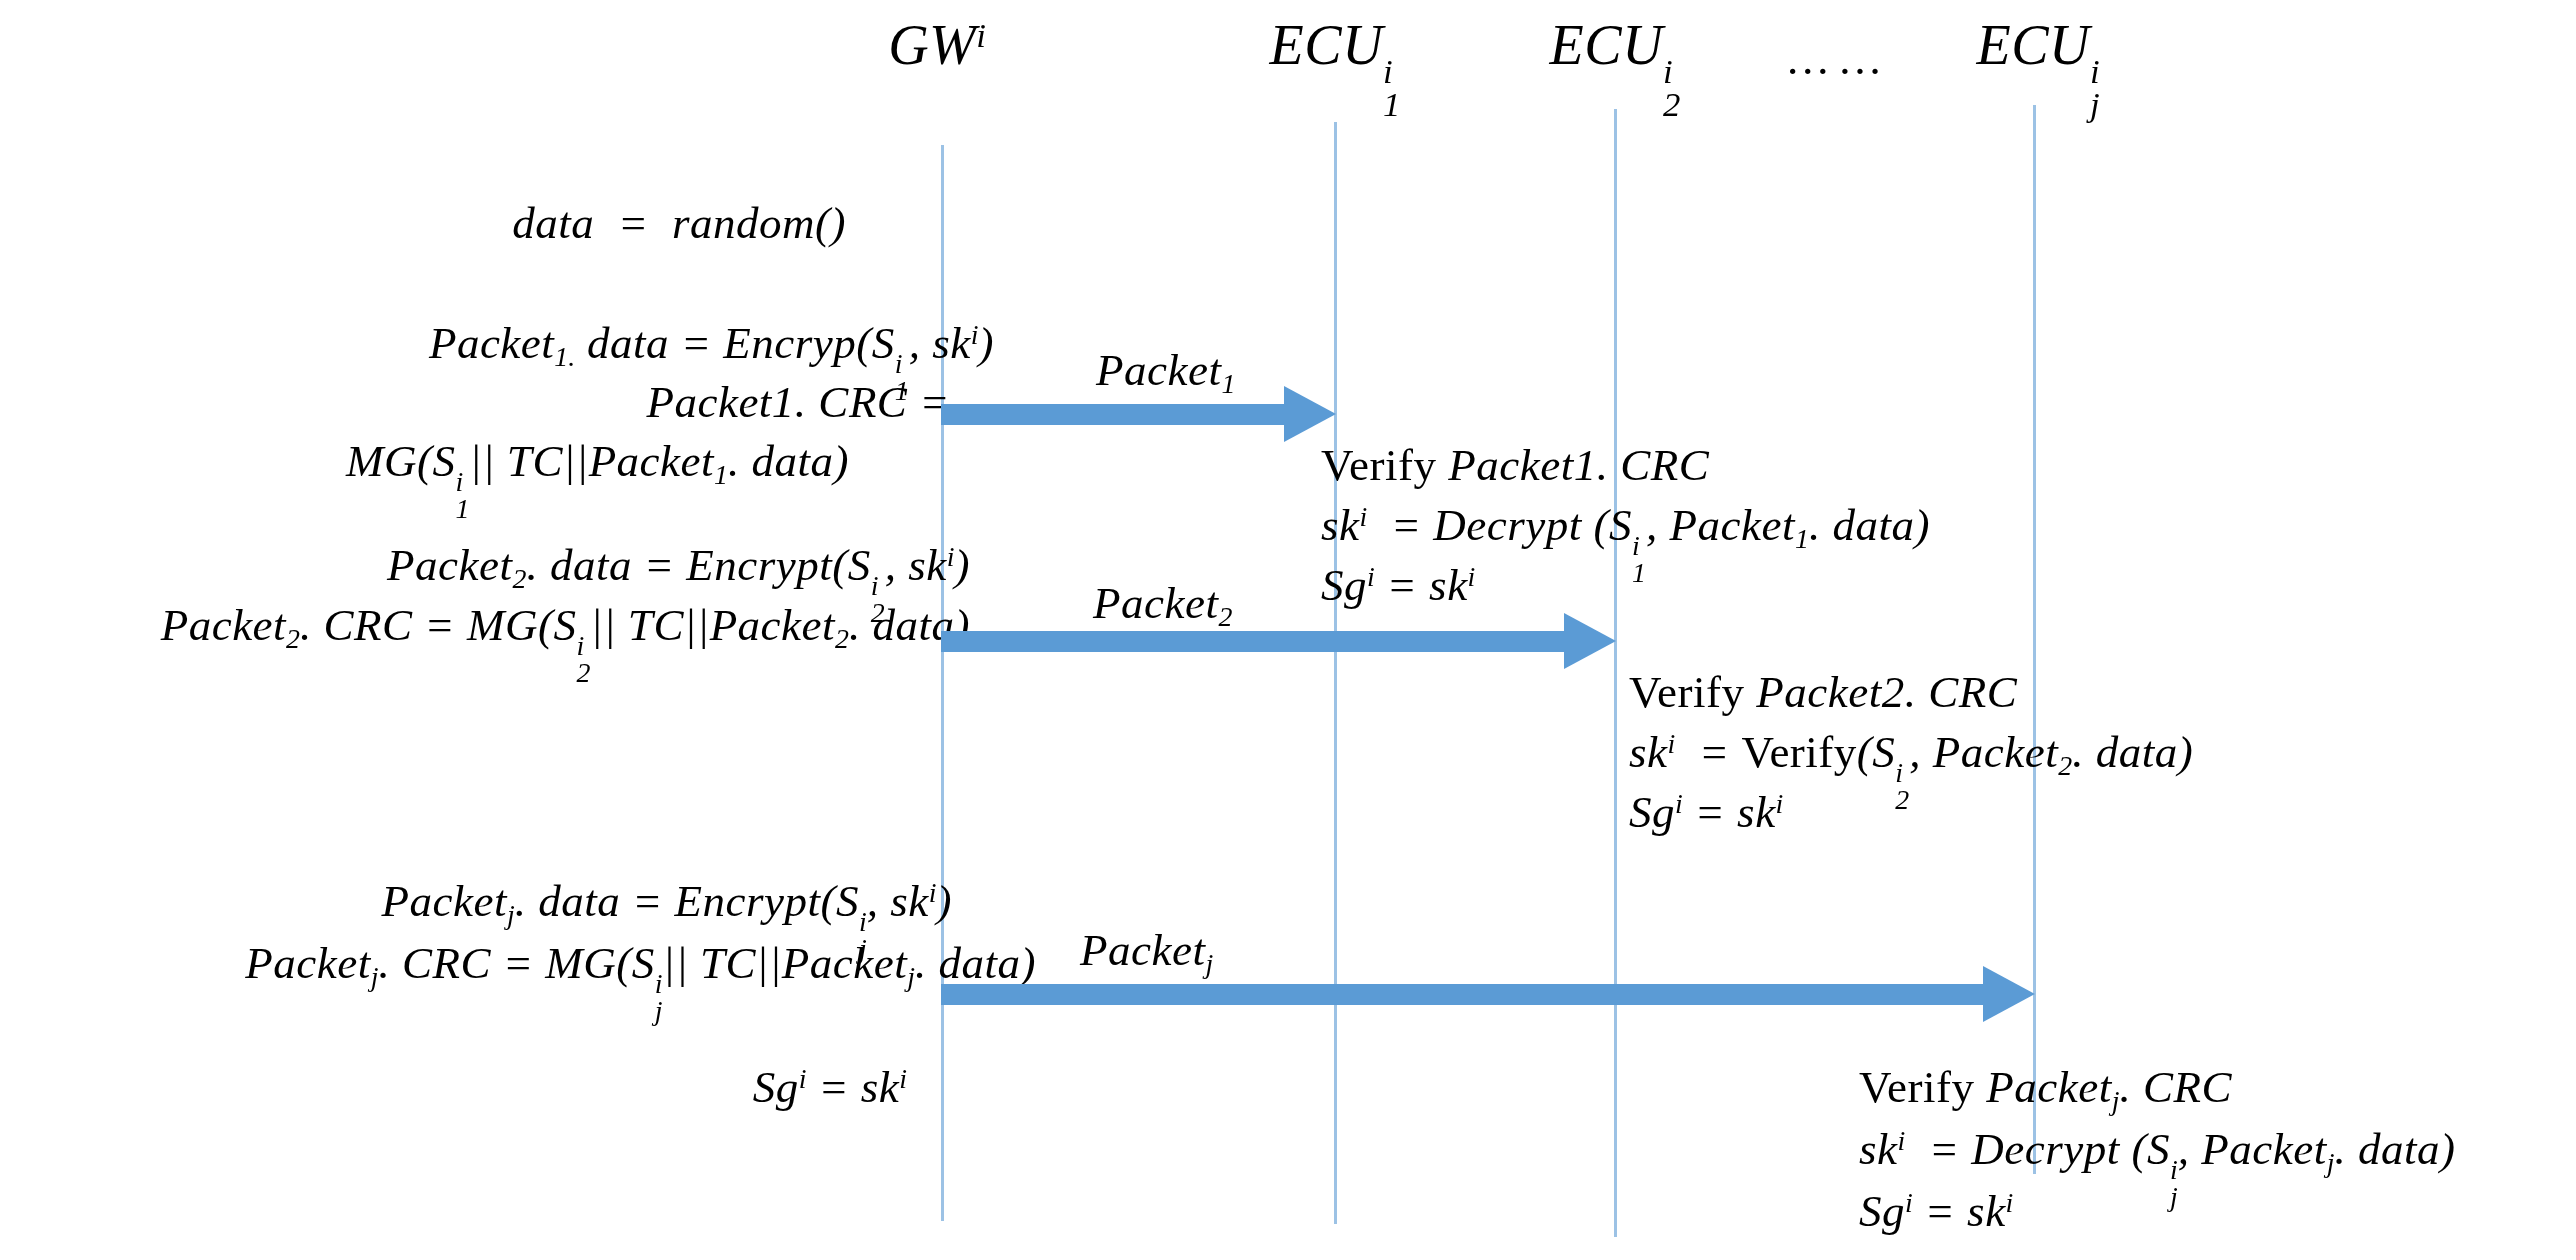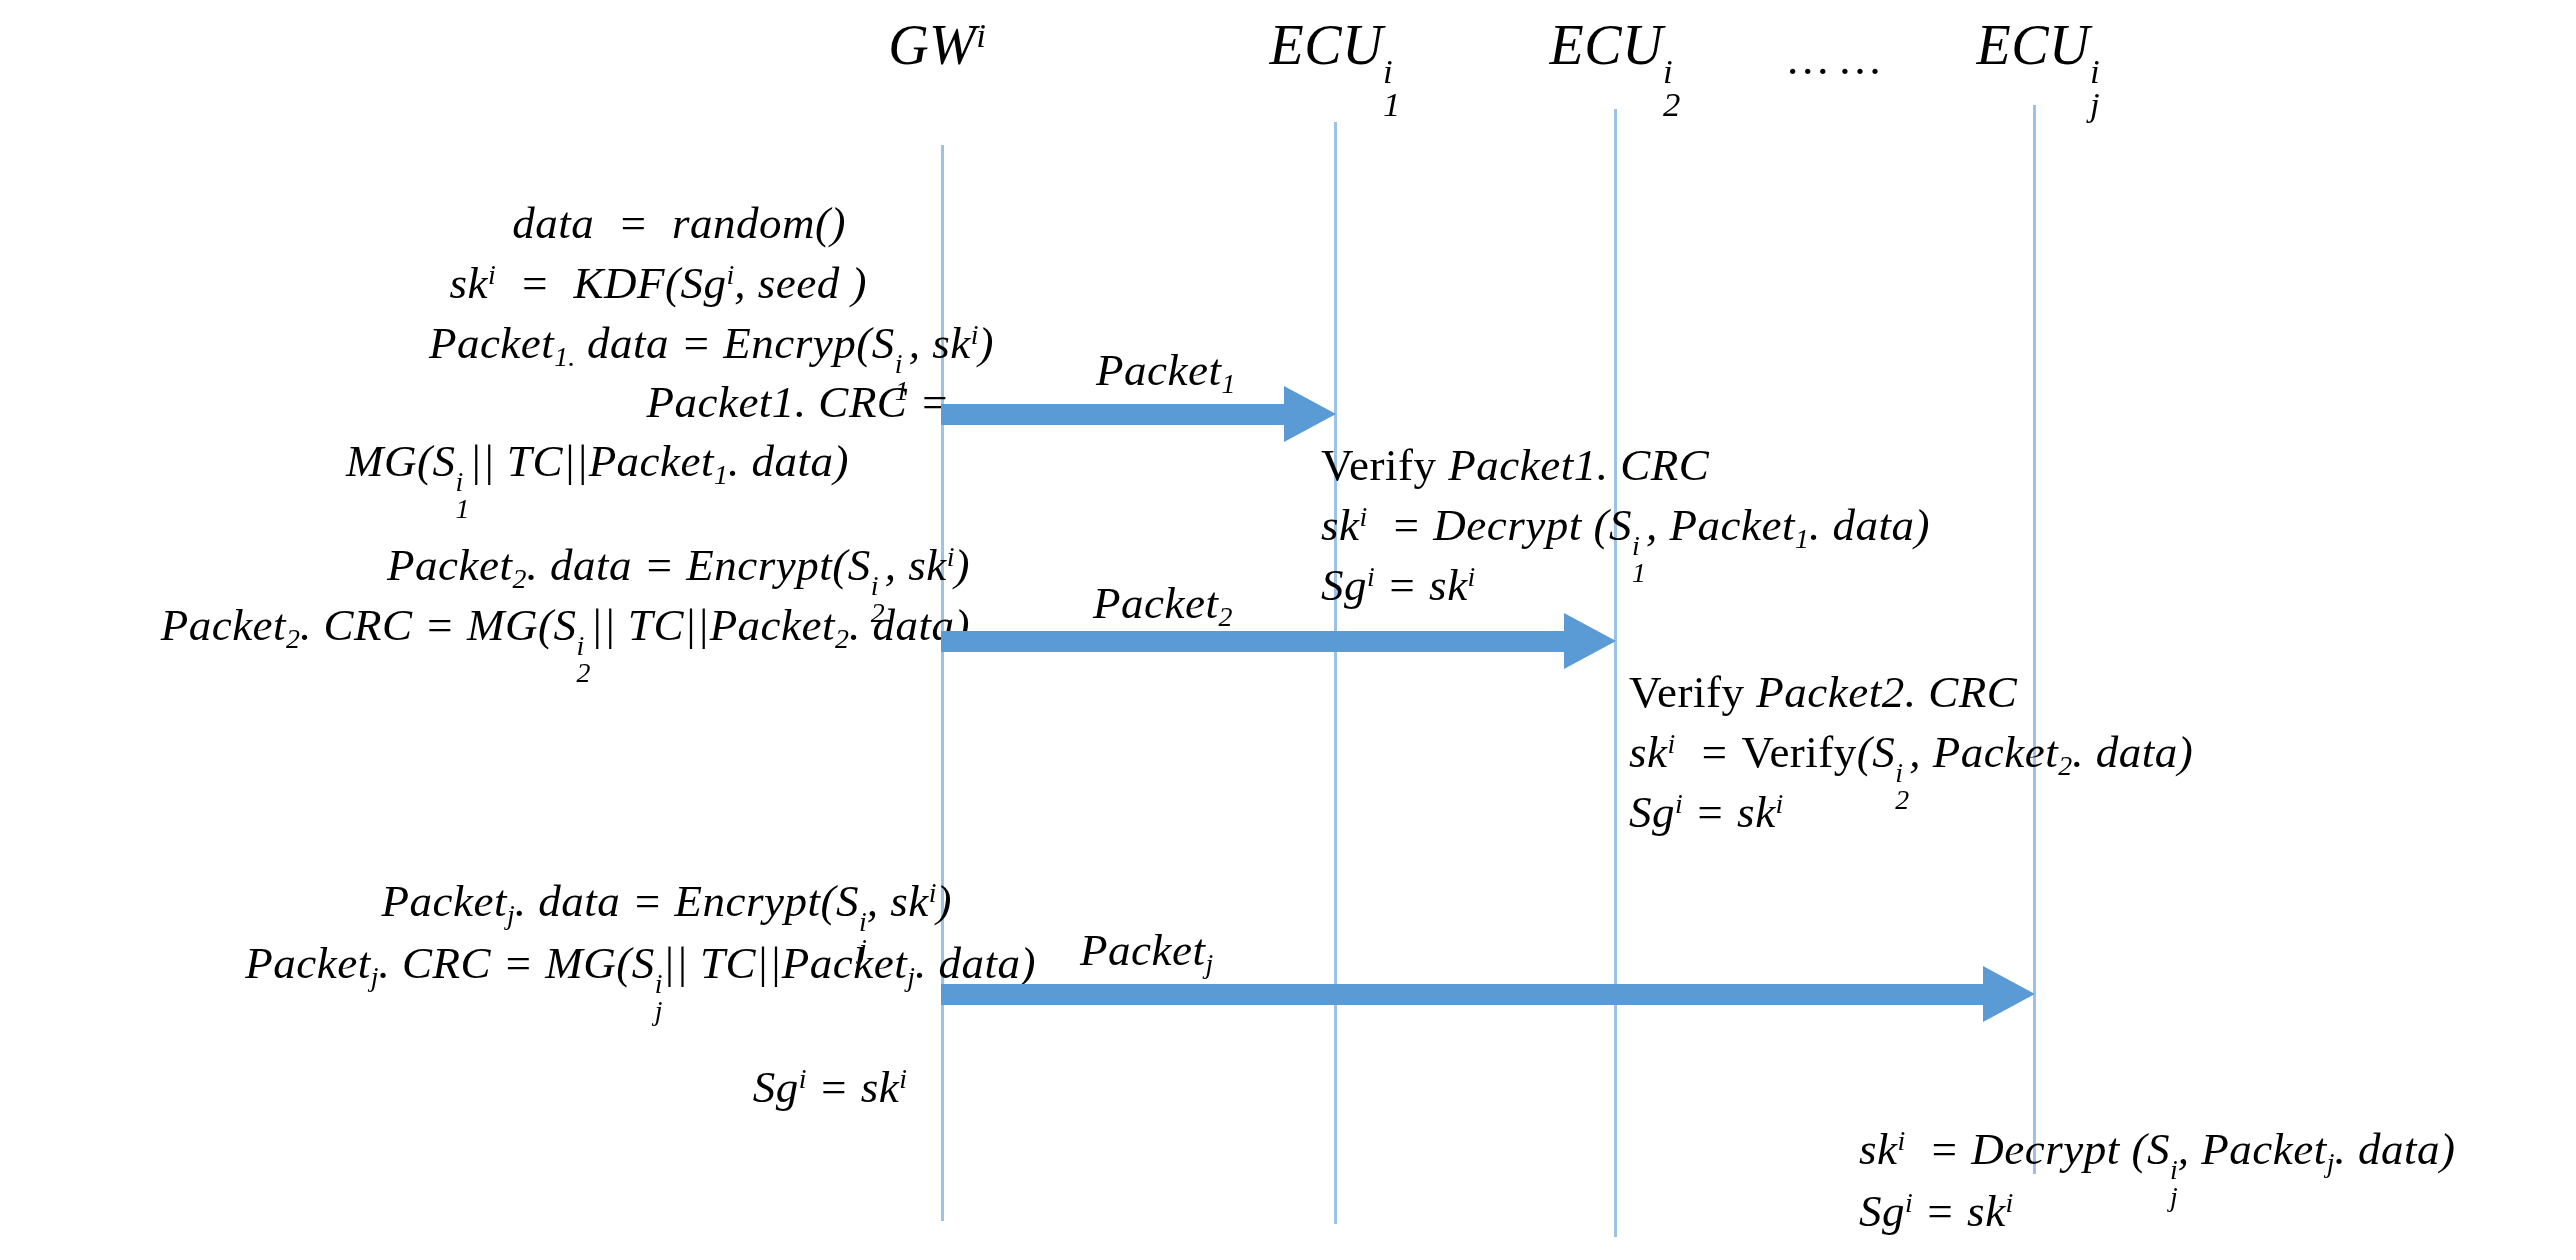--- a/index.html
+++ b/index.html
@@ -31,21 +31,20 @@
   <div class="lifeline" style="left: 1614px; top: 109px; height: 1128px; background: rgb(156, 194, 229);"></div>
   <div class="lifeline" style="left: 2033px; top: 105px; height: 1069px; background: rgb(156, 194, 229);"></div>
 
   <div class="math hdr" style="left:937px;top:16.4px;">GW<sup>i</sup></div>
   <div class="math hdr" style="left:1335px;top:16.4px;">ECU<span class="ss"><span>i</span><span>1</span></span></div>
   <div class="math hdr" style="left:1615px;top:16.4px;">ECU<span class="ss"><span>i</span><span>2</span></span></div>
   <div class="math dots" style="left:1835px;top:36px;">… …</div>
   <div class="math hdr" style="left:2038px;top:16.4px;">ECU<span class="ss"><span>i</span><span>j</span></span></div>
 
   <div class="math rt" style="right:1730px;top:200px;">data  =  random()</div>
-  <div class="math rt" style="right:1709px;top:260px;">sk<sup>i</sup>  =  KDF(Sg<sup>i</sup>, seed )</div>
   <div class="math rt" style="right:1582px;top:320px;">Packet<sub>1.</sub> data = Encryp(S<span class="ss"><span>i</span><span>1</span></span>, sk<sup>i</sup>)</div>
   <div class="math rt" style="right:1626px;top:379px;">Packet1. CRC =</div>
   <div class="math rt" style="right:1727px;top:438px;">MG(S<span class="ss"><span>i</span><span>1</span></span>|| TC||Packet<sub>1</sub>. data)</div>
 
   <div class="shaft" style="left: 941px; top: 404px; width: 344px; background: rgb(91, 155, 213);"></div>
   <div class="head" style="left: 1284px; top: 386px; border-left: 52px solid rgb(91, 155, 213);"></div>
   <div class="math" style="left:1096px;top:347px;">Packet<sub>1</sub></div>
 
   <div class="math" style="left:1321px;top:442px;"><span class="up">Verify </span>Packet1. CRC</div>
   <div class="math" style="left:1321px;top:502px;">sk<sup>i</sup>  = Decrypt (S<span class="ss"><span>i</span><span>1</span></span>, Packet<sub>1</sub>. data)</div>
@@ -64,17 +63,18 @@
 
   <div class="math rt" style="right:1624px;top:878px;">Packet<sub>j</sub>. data = Encrypt(S<span class="ss"><span>i</span><span>j</span></span>, sk<sup>i</sup>)</div>
   <div class="math rt" style="right:1540px;top:940px;">Packet<sub>j</sub>. CRC = MG(S<span class="ss"><span>i</span><span>j</span></span>|| TC||Packet<sub>j</sub>. data)</div>
 
   <div class="shaft" style="left: 941px; top: 984px; width: 1043px; background: rgb(91, 155, 213);"></div>
   <div class="head" style="left: 1983px; top: 966px; border-left: 52px solid rgb(91, 155, 213);"></div>
   <div class="math" style="left:1080px;top:927px;">Packet<sub>j</sub></div>
 
   <div class="math rt" style="right:1669px;top:1064px;">Sg<sup>i</sup> = sk<sup>i</sup></div>
 
+  <div class="math" style="left:1859px;top:1064px;"><span class="up">Verify </span>Packet<sub>j</sub>. CRC</div>
   <div class="math" style="left:1859px;top:1126px;">sk<sup>i</sup>  = Decrypt (S<span class="ss"><span>i</span><span>j</span></span>, Packet<sub>j</sub>. data)</div>
   <div class="math" style="left:1859px;top:1188px;">Sg<sup>i</sup> = sk<sup>i</sup></div>
 
 </div>
 
 
 </body></html>

